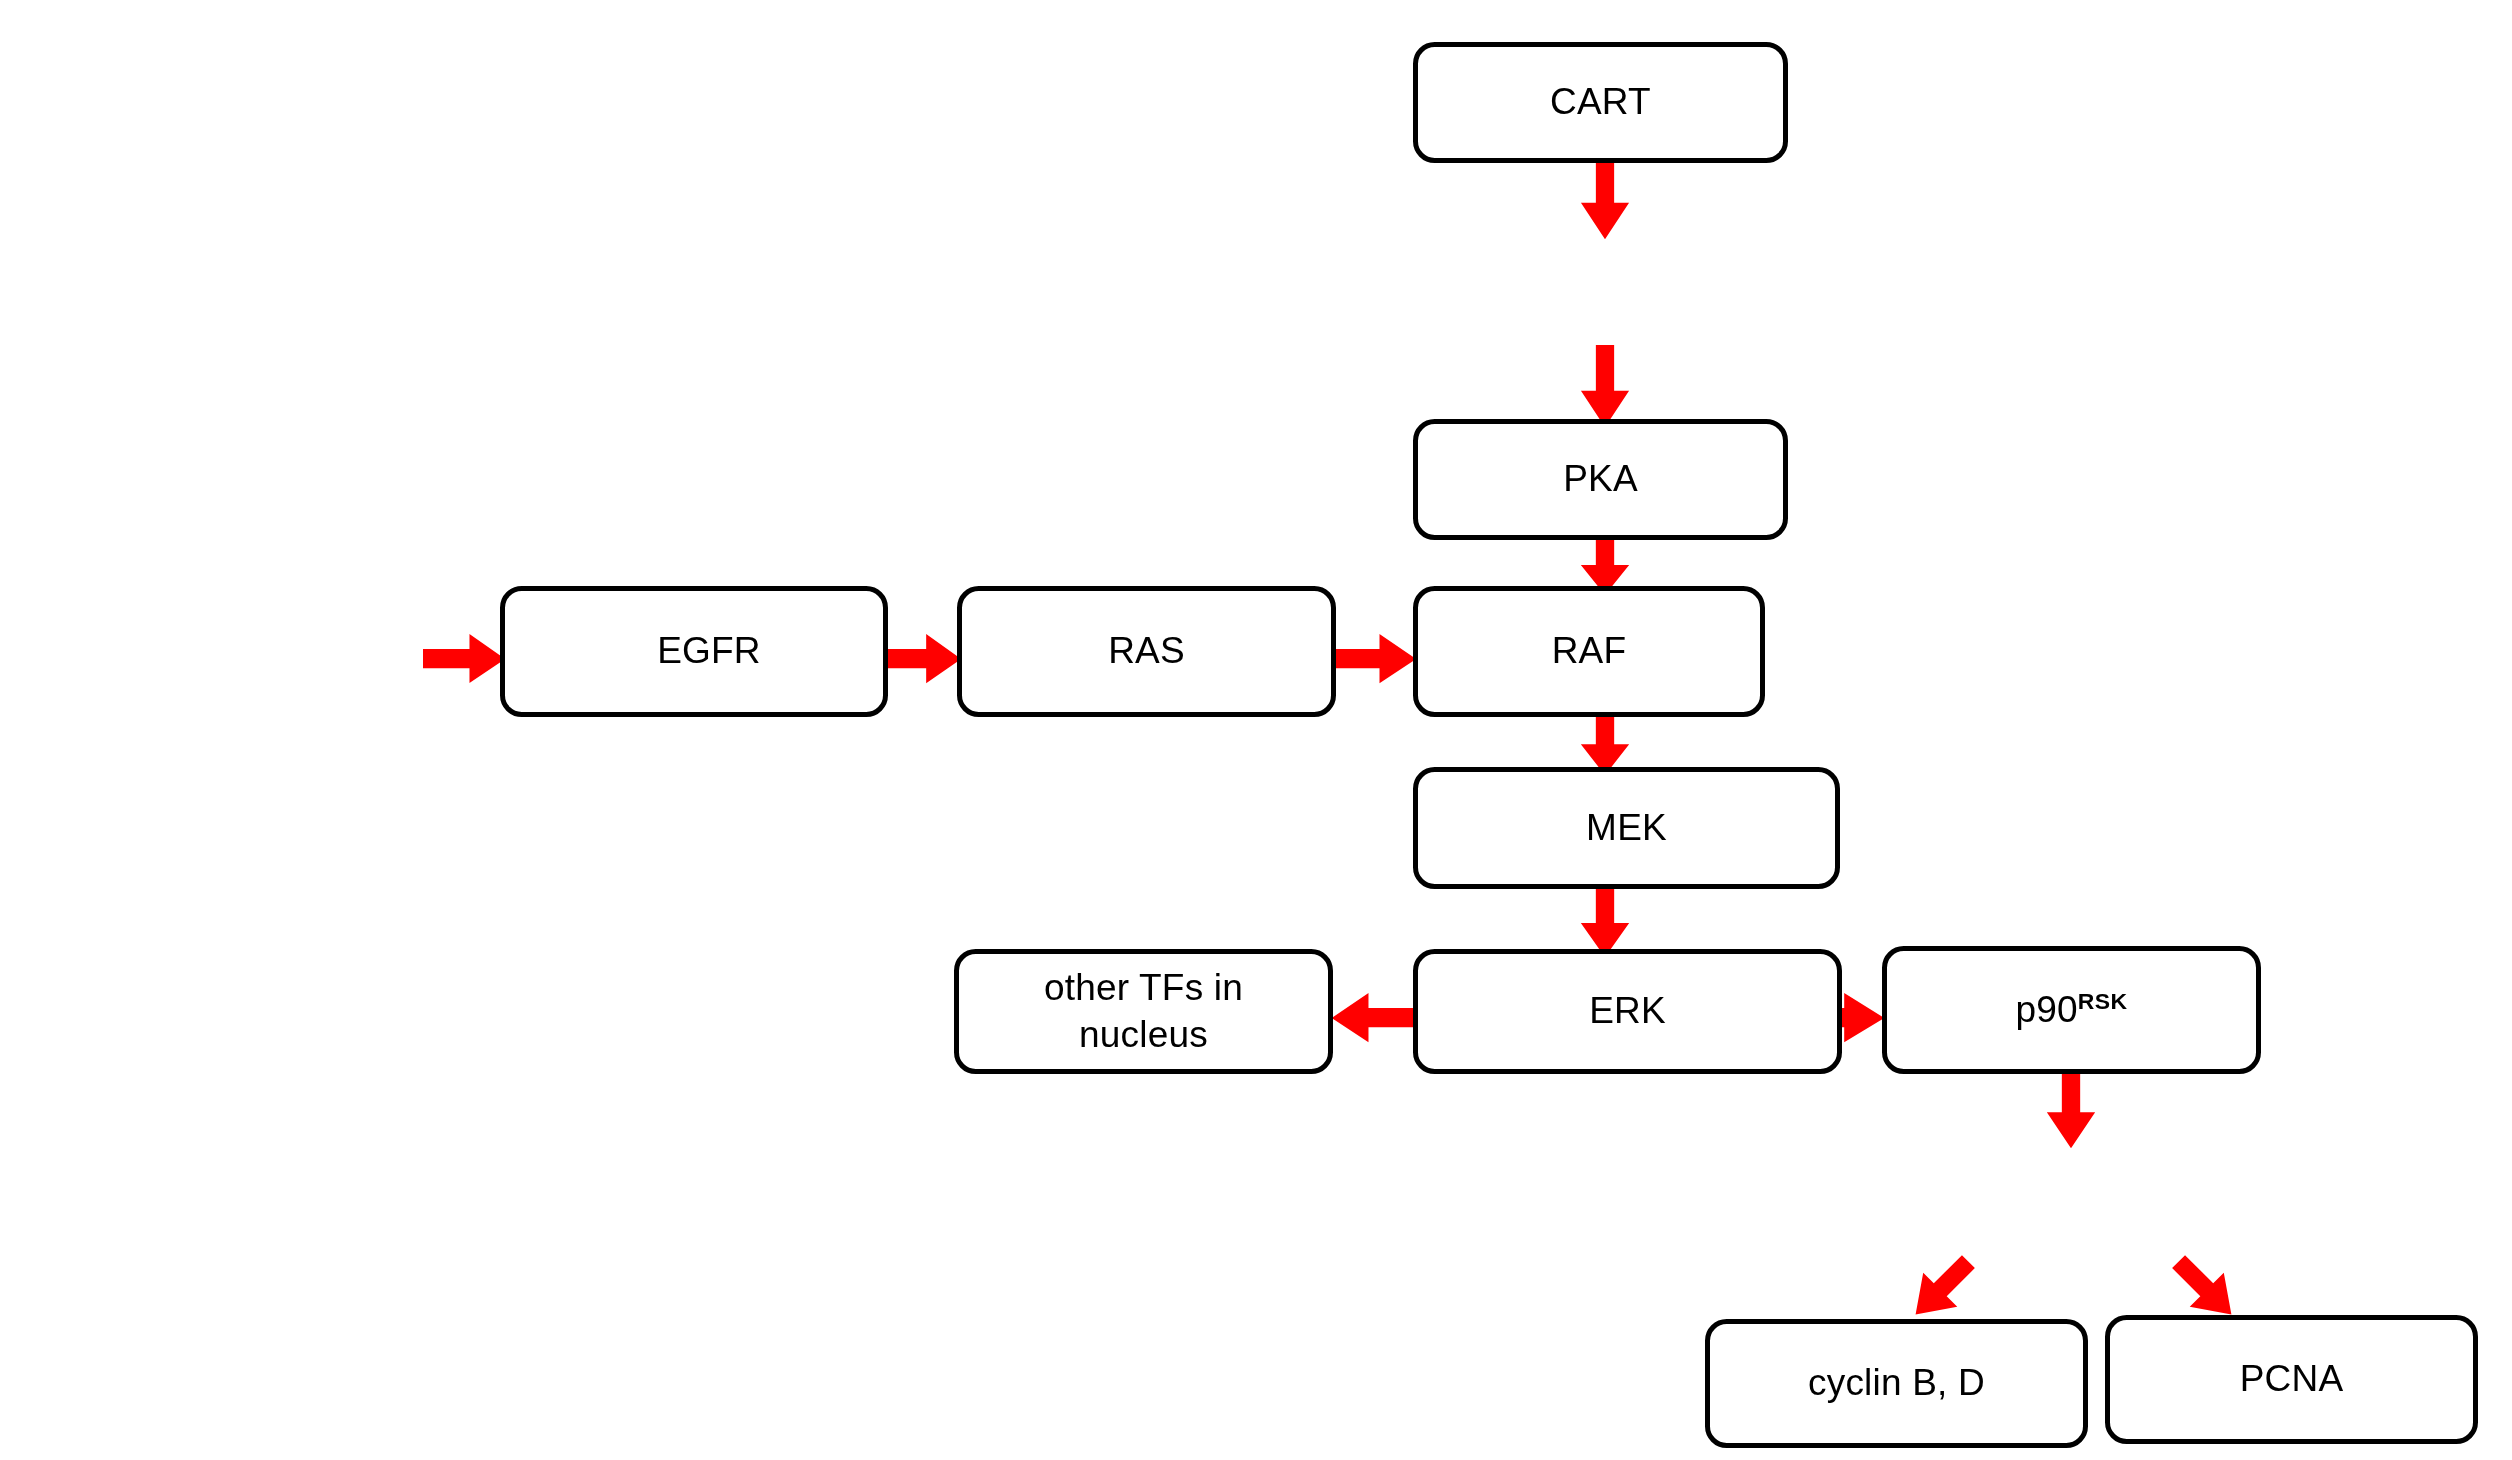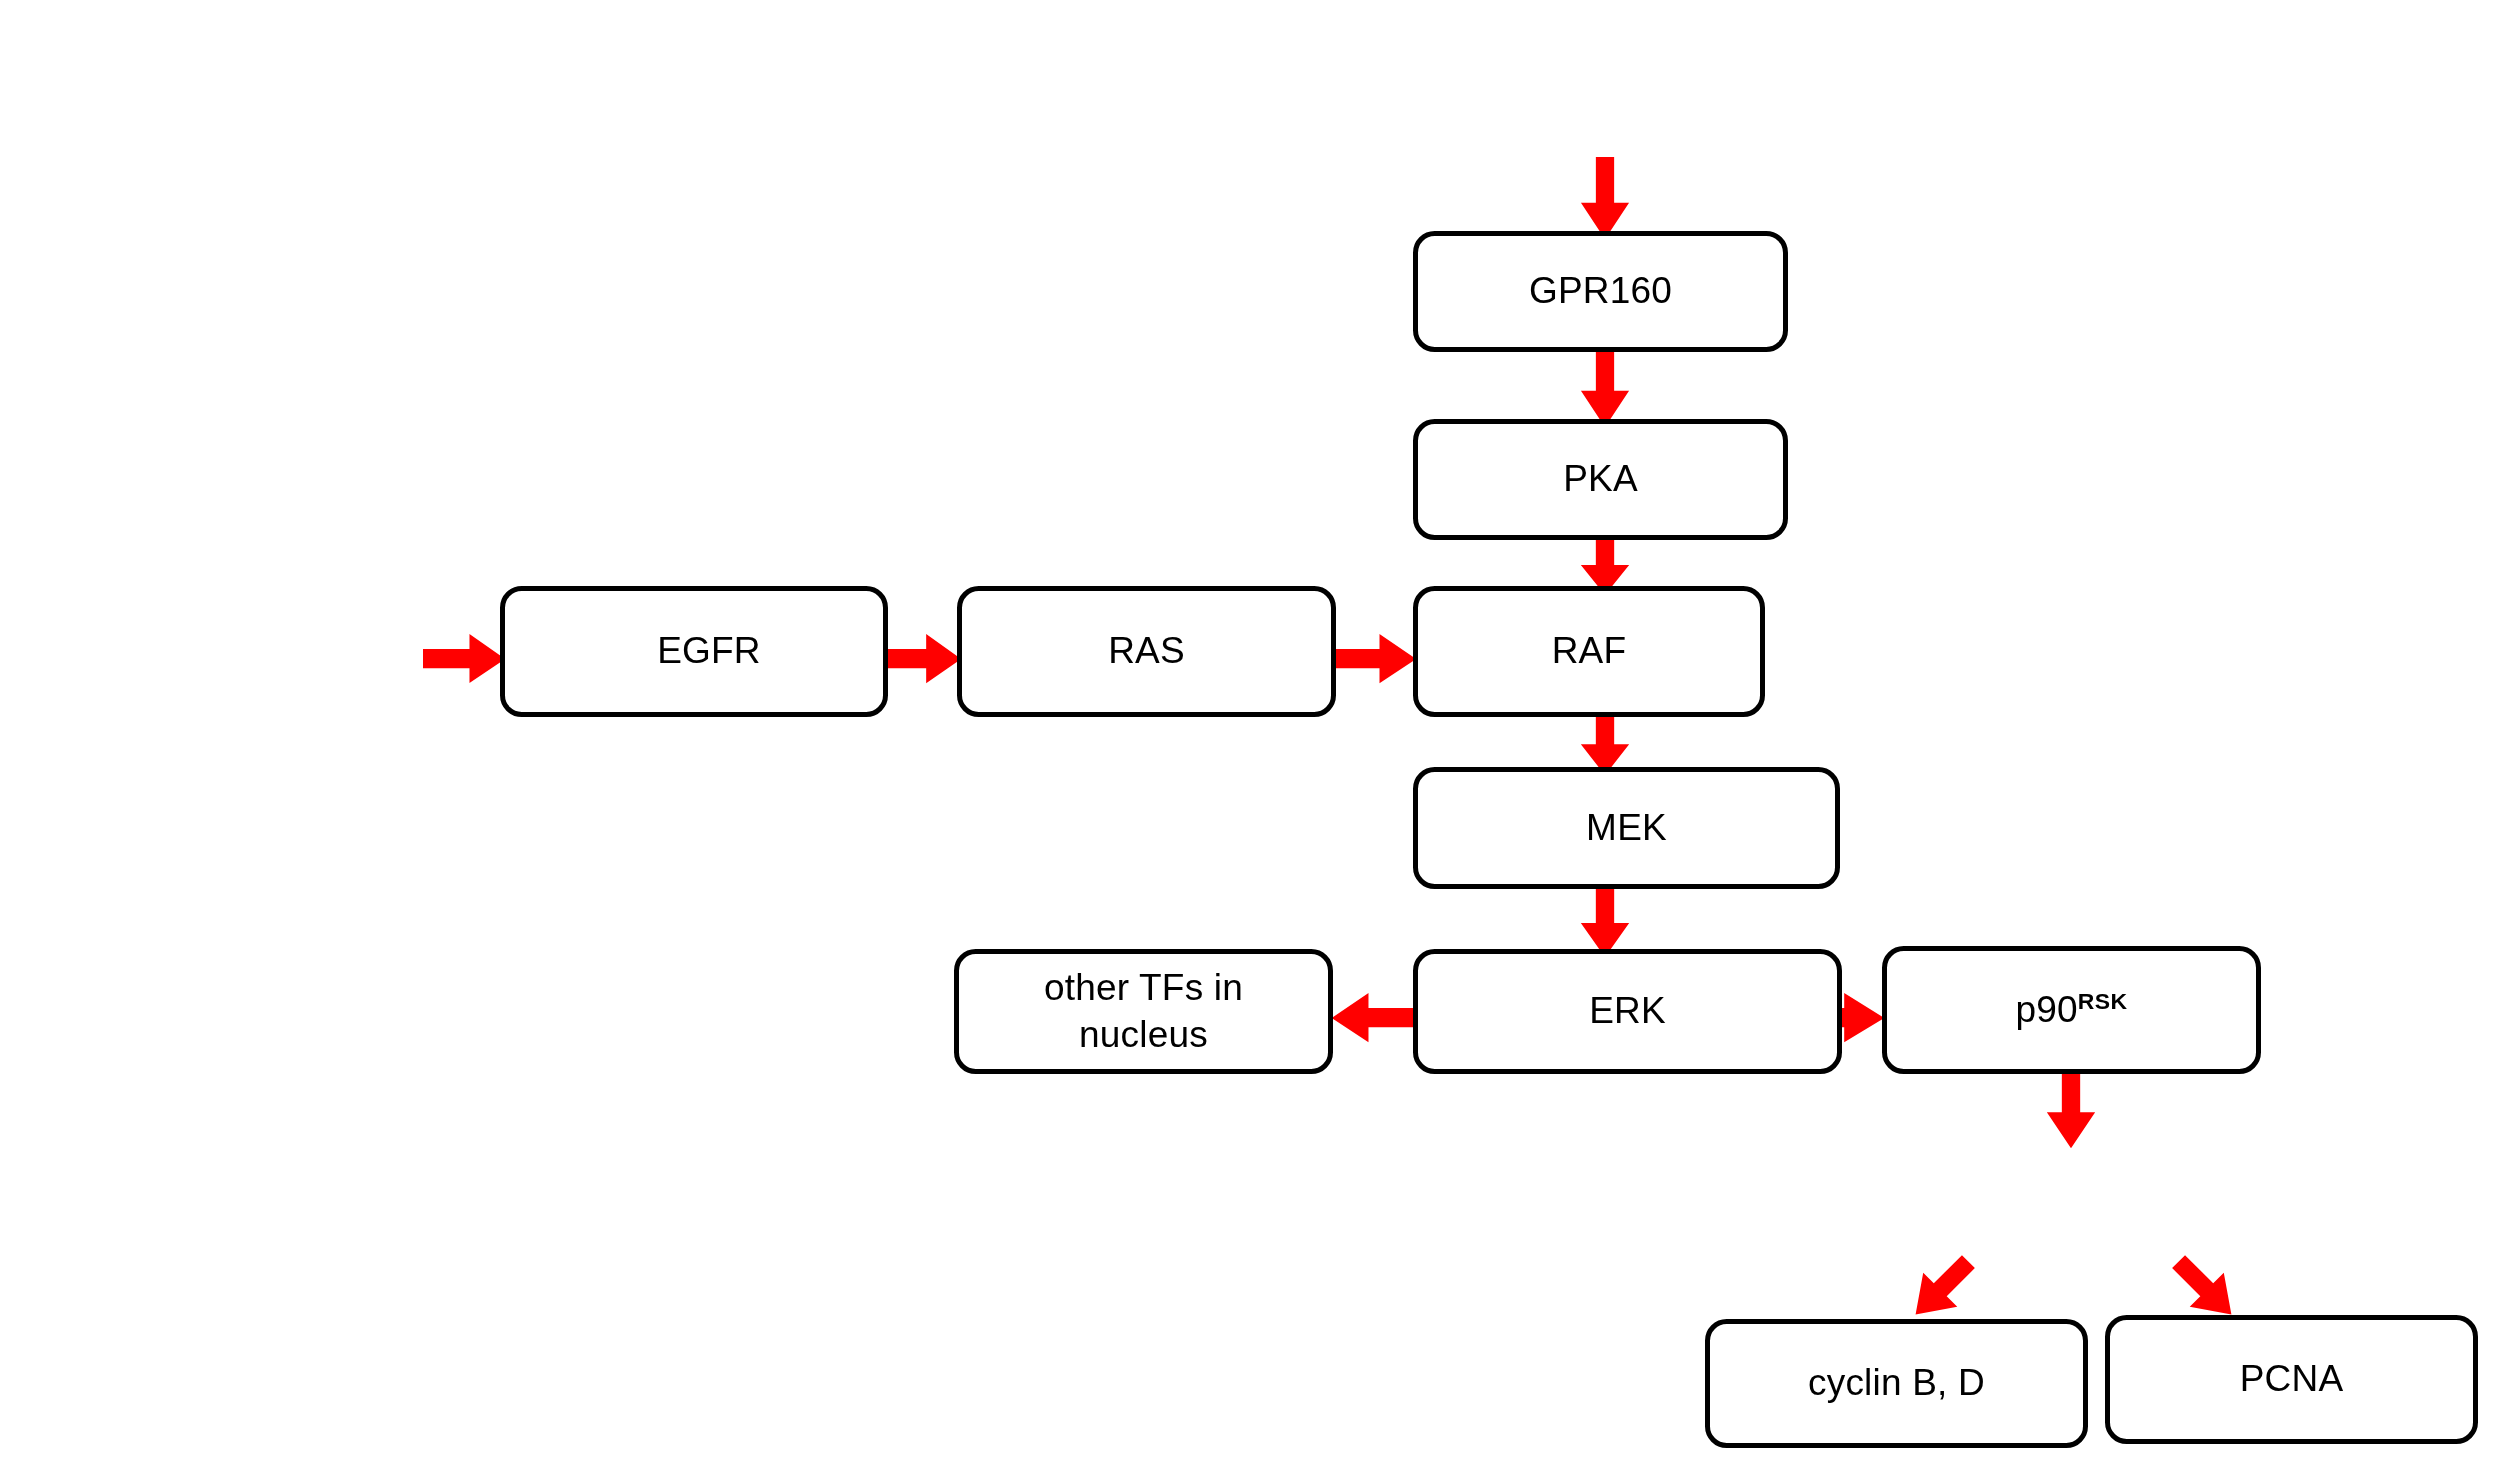--- a/index.html
+++ b/index.html
@@ -50,24 +50,24 @@
   .arrow svg {
     display: block;
     overflow: visible;
   }
 </style>
 </head>
 <body>
 
 <div id="canvas">
 
+  <div class="node" style="left:1413px; top:42px; width:375px; height:121px;">
+    <span class="node-label">CART</span>
+  </div>
 
-  <div class="node" style="left:1413px; top:231px; width:375px; height:121px;">
-    <span class="node-label">GPR160</span>
-  </div>
 
   <div class="node" style="left:1413px; top:419px; width:375px; height:121px;">
     <span class="node-label">PKA</span>
   </div>
 
   <div class="node" style="left:1413px; top:586px; width:352px; height:131px;">
     <span class="node-label">RAF</span>
   </div>
 
   <div class="node" style="left:1413px; top:767px; width:427px; height:122px;">

